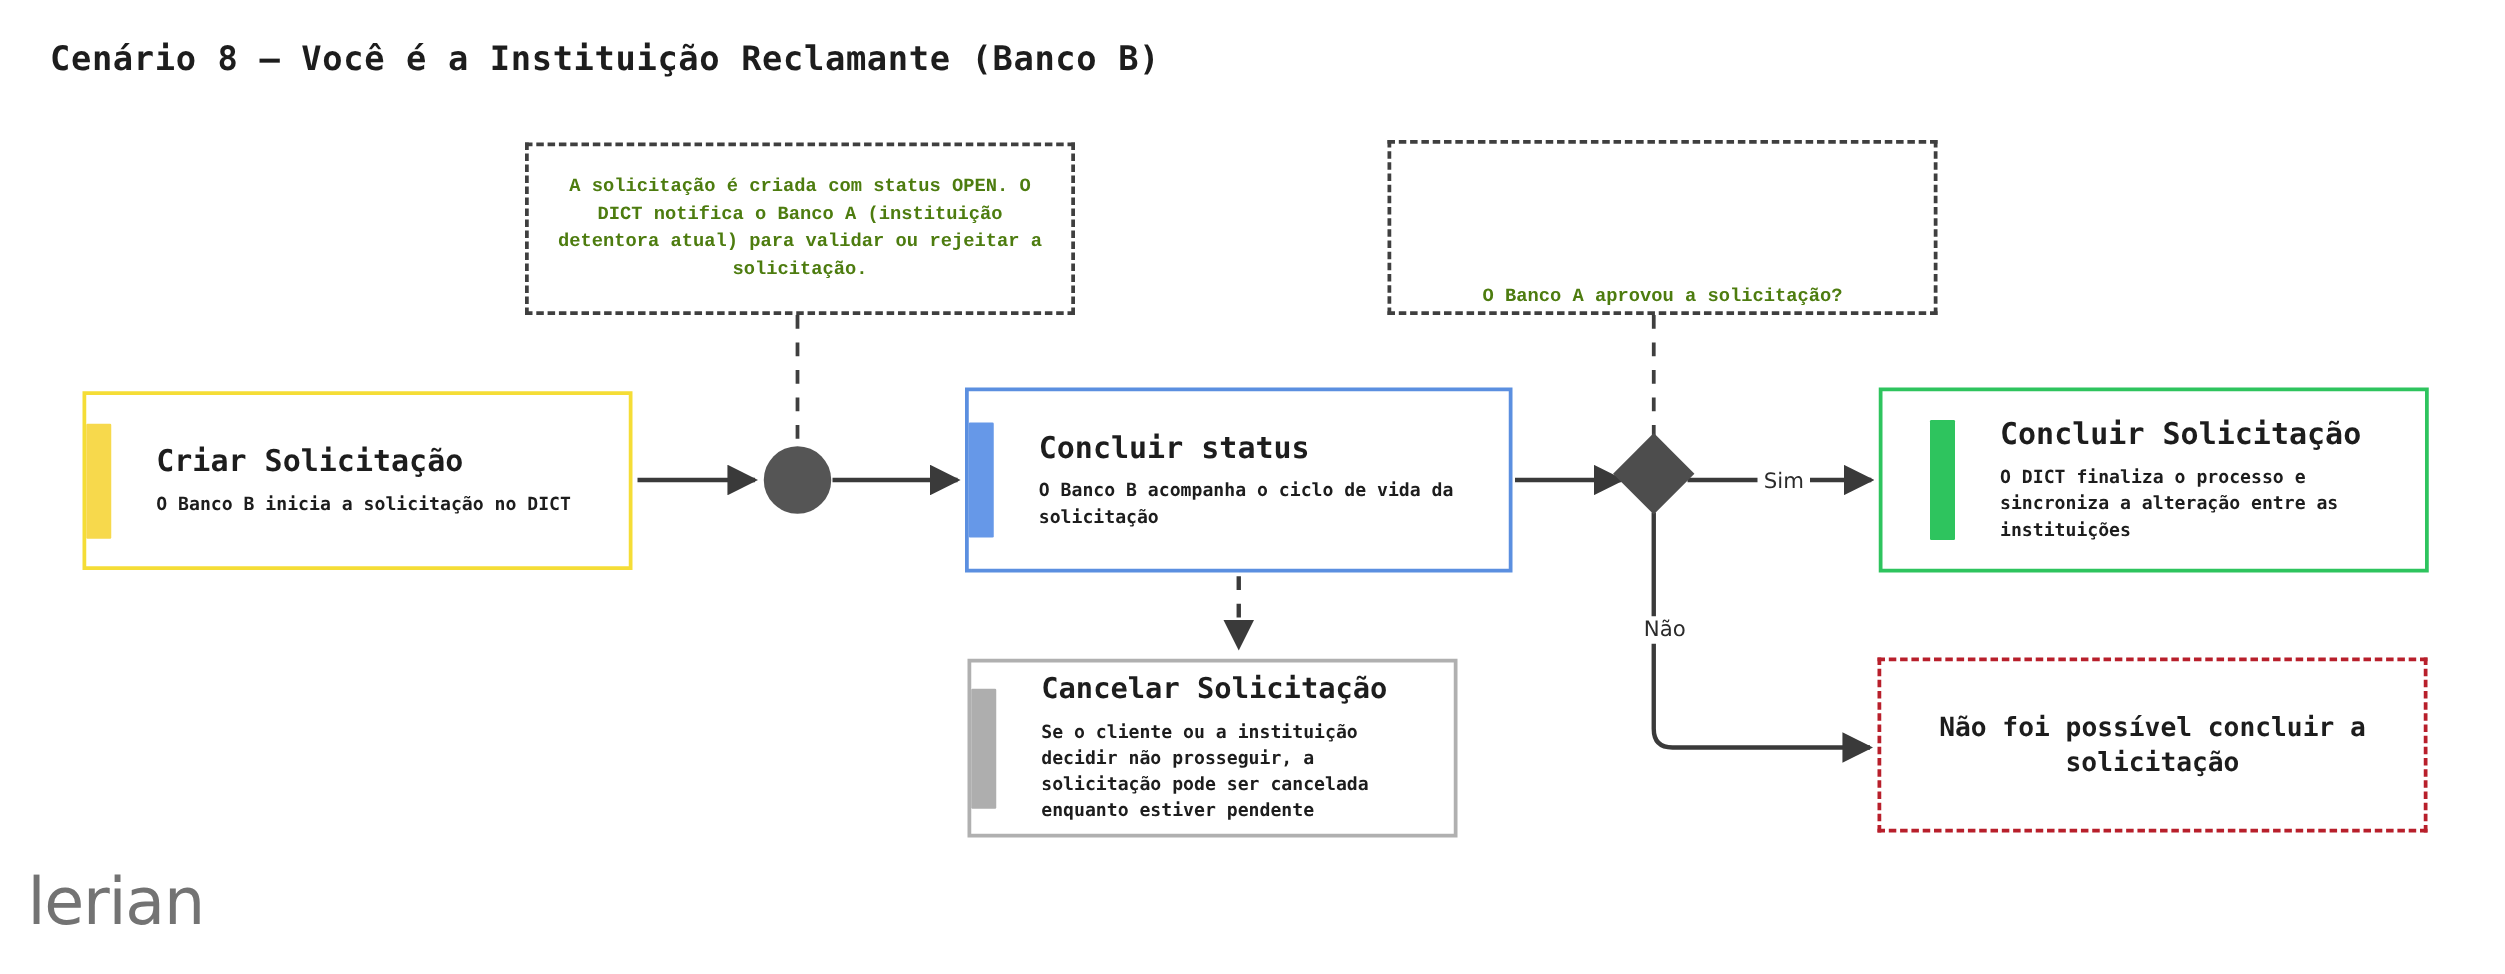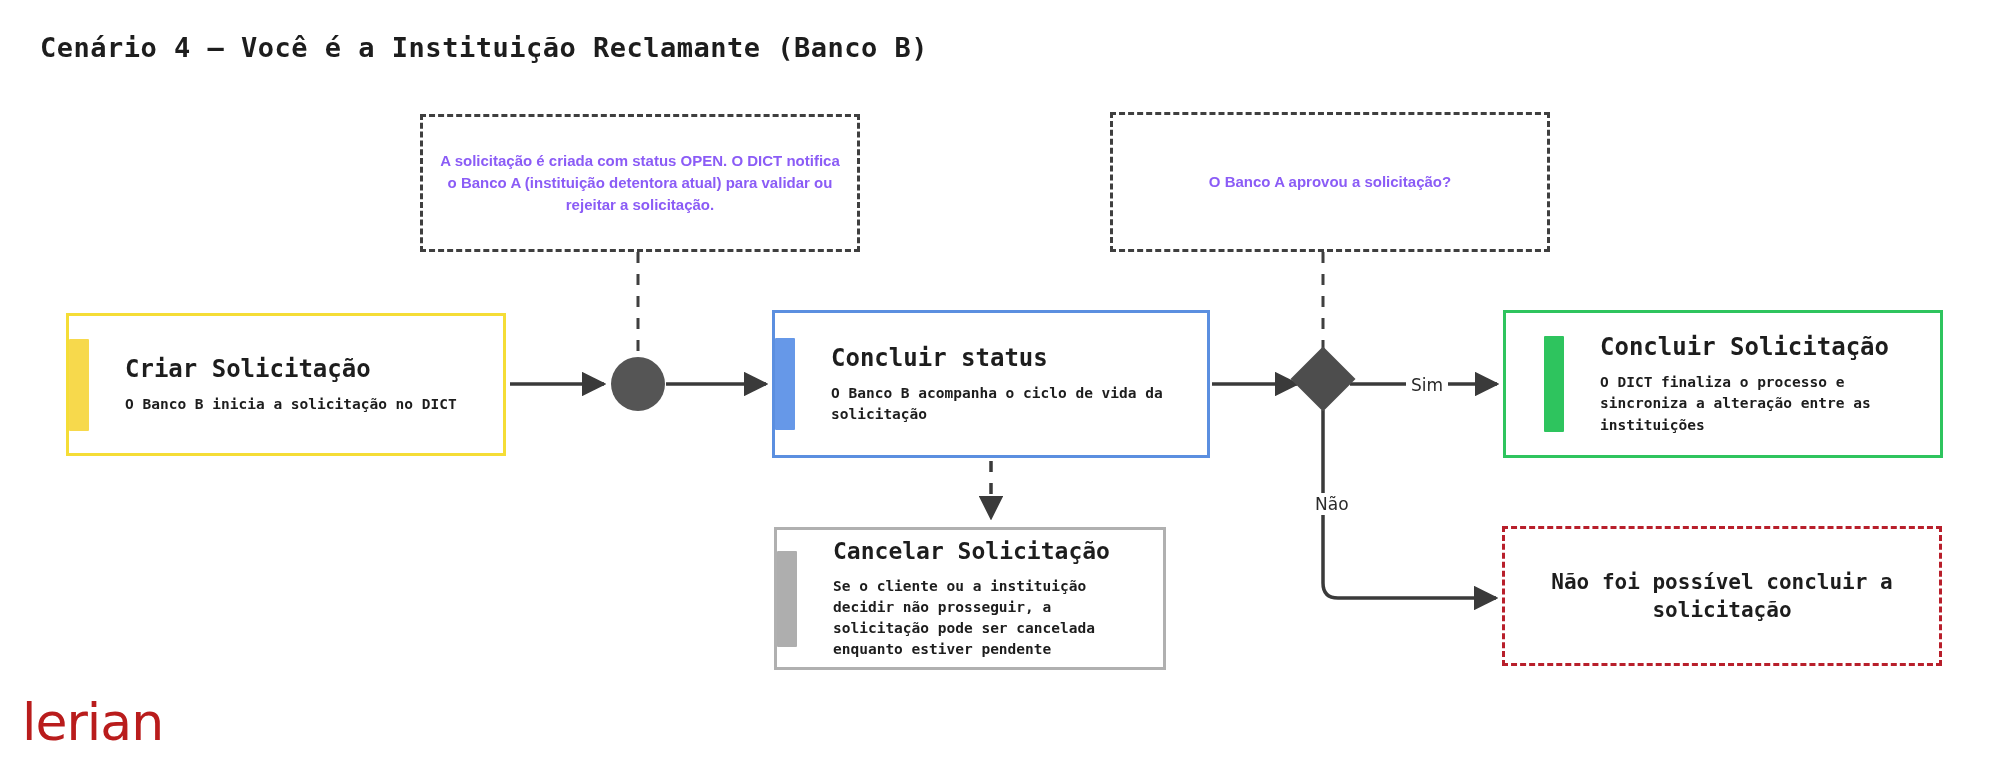--- a/index.html
+++ b/index.html
@@ -138,29 +138,29 @@
     box-sizing: border-box;
     border: 3px dashed #3f3f3f;
     background: #ffffff;
     display: flex;
     align-items: center;
     justify-content: center;
     text-align: center;
     z-index: 3;
   }
   .note .note-text {
-    font-family: Liberation Sans, sans-serif;
+    font-family: Liberation Mono, monospace;
     font-weight: bold;
     font-size: 15px;
-    color: #8b5cf6;
+    color: #4d7c0f;
     line-height: 1.48;
     padding: 0 14px;
   }
   #note-open { left: 420px; top: 114px; width: 440px; height: 138px; }
-  #note-aprovou { left: 1110px; top: 112px; width: 440px; height: 140px; }
+  #note-aprovou { left: 1110px; top: 112px; width: 440px; height: 140px; align-items: flex-end; }
 
   
   .edge-label {
     position: absolute;
     font-family: "DejaVu Sans", "Liberation Sans", sans-serif;
     font-size: 17px;
     color: #2b2b2b;
     background: #ffffff;
     padding: 1px 5px;
     z-index: 4;
@@ -189,21 +189,21 @@
 
   
   #brand-logo {
     position: absolute;
     left: 22px;
     top: 696px;
     font-family: "DejaVu Sans", "Liberation Sans", sans-serif;
     font-size: 52px;
     font-weight: 500;
     letter-spacing: -1px;
-    color: #b91c1c;
+    color: #737373;
     line-height: 1;
   }
 </style>
 </head>
 <body>
 
 <div id="canvas">
 
   <svg id="edges" viewBox="0 0 2004 779" width="2004" height="779" xmlns="http://www.w3.org/2000/svg">
     <defs>
@@ -225,21 +225,21 @@
 
     <path d="M 1323 410 L 1323 583 Q 1323 598 1338 598 L 1496 598" fill="none" stroke="#3a3a3a" stroke-width="3.5" marker-end="url(#arrow)"></path>
 
     <path d="M 638 252 L 638 357" fill="none" stroke="#3f3f3f" stroke-width="3" stroke-dasharray="11 11"></path>
 
     <path d="M 1323 252 L 1323 358" fill="none" stroke="#3f3f3f" stroke-width="3" stroke-dasharray="11 11"></path>
 
     <path d="M 991 461 L 991 518" fill="none" stroke="#3a3a3a" stroke-width="3.5" stroke-dasharray="11 11" marker-end="url(#arrowdash)"></path>
   </svg>
 
-  <div class="page-title">Cenário 4 – Você é a Instituição Reclamante (Banco B)</div>
+  <div class="page-title">Cenário 8 – Você é a Instituição Reclamante (Banco B)</div>
 
   <div class="note" id="note-open">
     <div class="note-text">A solicitação é criada com status OPEN. O DICT notifica o Banco A (instituição detentora atual) para validar ou rejeitar a solicitação.</div>
   </div>
 
   <div class="note" id="note-aprovou">
     <div class="note-text">O Banco A aprovou a solicitação?</div>
   </div>
 
   <div class="node" id="node-criar">

